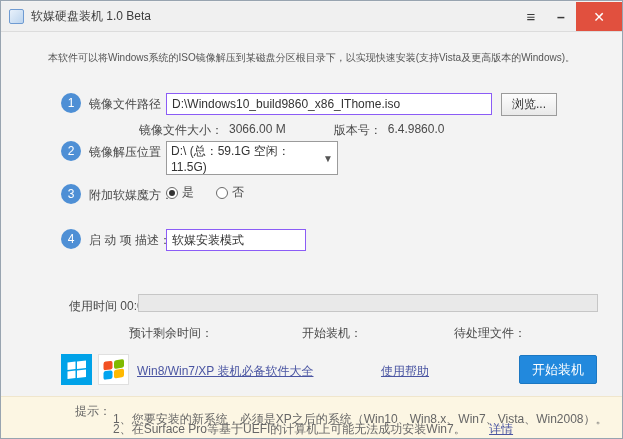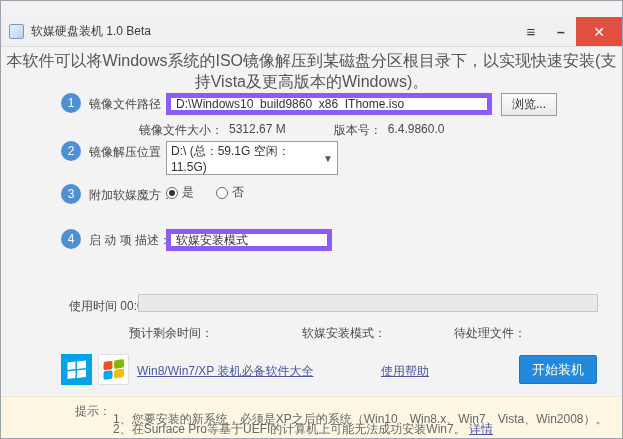--- a/index.html
+++ b/index.html
@@ -12,21 +12,21 @@
   }
   .window {
     position: relative;
     width: 623px; height: 439px;
     background: #f3f3f3;
     border: 1px solid #98a4b0;
     overflow: hidden;
   }
   
   .titlebar {
-    position: absolute; top: 16px; left: 0; right: 0; height: 30px;
+    position: absolute; top: 1px; left: 0; right: 0; height: 30px;
     background: #f0f0f0;
     border-bottom: 1px solid #dcdcdc;
     display: flex; align-items: center;
   }
   .app-icon {
     width: 15px; height: 15px;
     margin-left: 8px;
     border: 1px solid #6f9bd2;
     background: linear-gradient(135deg,#e8f1fb 0%,#bcd4ee 100%);
     border-radius: 2px;
@@ -44,34 +44,34 @@
     width: 46px; height: 100%;
     background: #e1503e;
     color: #fff;
     display: flex; align-items: center; justify-content: center;
     font-size: 14px;
   }
   
   .description {
     position: absolute; top: 50px; left: 0; right: 0;
     text-align: center;
-    color: #555; font-size: 16px;
+    color: #555; font-size: 10px;
   }
   
   .circle {
     position: absolute;
     width: 20px; height: 20px; border-radius: 50%;
     background: #4e8fd5; color: #fff;
     display: flex; align-items: center; justify-content: center;
     font-size: 12px;
   }
   .row-label { position: absolute; color: #4a4a4a; font-size: 12px; line-height: 20px; }
   .text-input {
     position: absolute;
-    border: 5px solid #8b5cf6;
+    border: 1px solid #8b5cf6;
     background: #fff;
     font-family: "Liberation Sans", "DejaVu Sans", sans-serif;
     font-size: 12px; color: #333;
     padding: 0 5px;
     height: 22px;
   }
   .browse-btn {
     position: absolute;
     left: 500px; top: 92px; width: 56px; height: 23px;
     border: 1px solid #9b9b9b;
@@ -143,21 +143,21 @@
     position: absolute; left: 0; right: 0; bottom: 0; height: 42px;
     background: #fcf6e3;
     border-top: 1px solid #f0e6cc;
     color: #666;
     font-size: 12px;
     padding-top: 5px;
   }
   .hint-label { position: absolute; left: 74px; top: 6px; }
   .hint-line1 { position: absolute; left: 112px; top: 6px; margin-top: 8px; }
   .hint-line2 { position: absolute; left: 112px; top: 24px; }
-  .hint-line2 .link { margin-left: 0; }
+  .hint-line2 .link { margin-left: 20px; }
 </style>
 </head>
 <body>
 
 <div class="window">
 
   <div class="titlebar">
     <div class="app-icon"></div>
     <span class="app-title">软媒硬盘装机 1.0 Beta</span>
     <div class="titlebar-buttons">
@@ -175,21 +175,21 @@
 
   <div class="description">本软件可以将Windows系统的ISO镜像解压到某磁盘分区根目录下，以实现快速安装(支持Vista及更高版本的Windows)。</div>
 
   <div class="circle" style="left:60px;top:92px;">1</div>
   <span class="row-label" style="left:88px;top:93px;">镜像文件路径：</span>
   <input class="text-input" style="left: 165px; top: 92px; width: 326px;" value="D:\Windows10_build9860_x86_IThome.iso">
   <button class="browse-btn">浏览...</button>
 
   <div class="sizeline">
     <span>镜像文件大小：</span>
-    <span>5312.67 M</span>
+    <span>3066.00 M</span>
     <span class="ver">版本号：</span>
     <span>6.4.9860.0</span>
   </div>
 
   <div class="circle" style="left:60px;top:140px;">2</div>
   <span class="row-label" style="left:88px;top:141px;">镜像解压位置：</span>
   <div class="dropdown">
     <span>D:\ (总：59.1G 空闲：11.5G)</span>
     <span class="chev">▼</span>
   </div>
@@ -202,32 +202,32 @@
       <span>是</span>
     </div>
     <div class="radio">
       <span class="radio-circle"></span>
       <span>否</span>
     </div>
   </div>
 
   <div class="circle" style="left:60px;top:228px;">4</div>
   <span class="row-label" style="left:88px;top:229px;">启 动 项 描述：</span>
-  <input class="text-input" style="left: 165px; top: 228px; width: 166px;" value="软媒安装模式">
+  <input class="text-input" style="left: 165px; top: 228px; width: 140px;" value="软媒安装模式">
 
   <div class="elapsed">
     <span>使用时间</span>
     <span>00:00</span>
   </div>
   <div class="progressbar">
     <div class="fill" style="width:0%;"></div>
   </div>
   <div class="stats">
     <span class="stat-remaining">预计剩余时间：</span>
-    <span class="stat-made">软媒安装模式：</span>
+    <span class="stat-made">开始装机：</span>
     <span class="stat-pending">待处理文件：</span>
   </div>
 
   <div class="footer">
     <div class="win8-logo">
       <svg width="31" height="31" viewBox="0 0 31 31">
         <g transform="translate(15.5,15.5) skewY(-6)">
           <rect x="-9" y="-8" width="8" height="7.5" fill="#fff"></rect>
           <rect x="0.5" y="-8" width="9" height="7.5" fill="#fff"></rect>
           <rect x="-9" y="1" width="8" height="7.5" fill="#fff"></rect>

